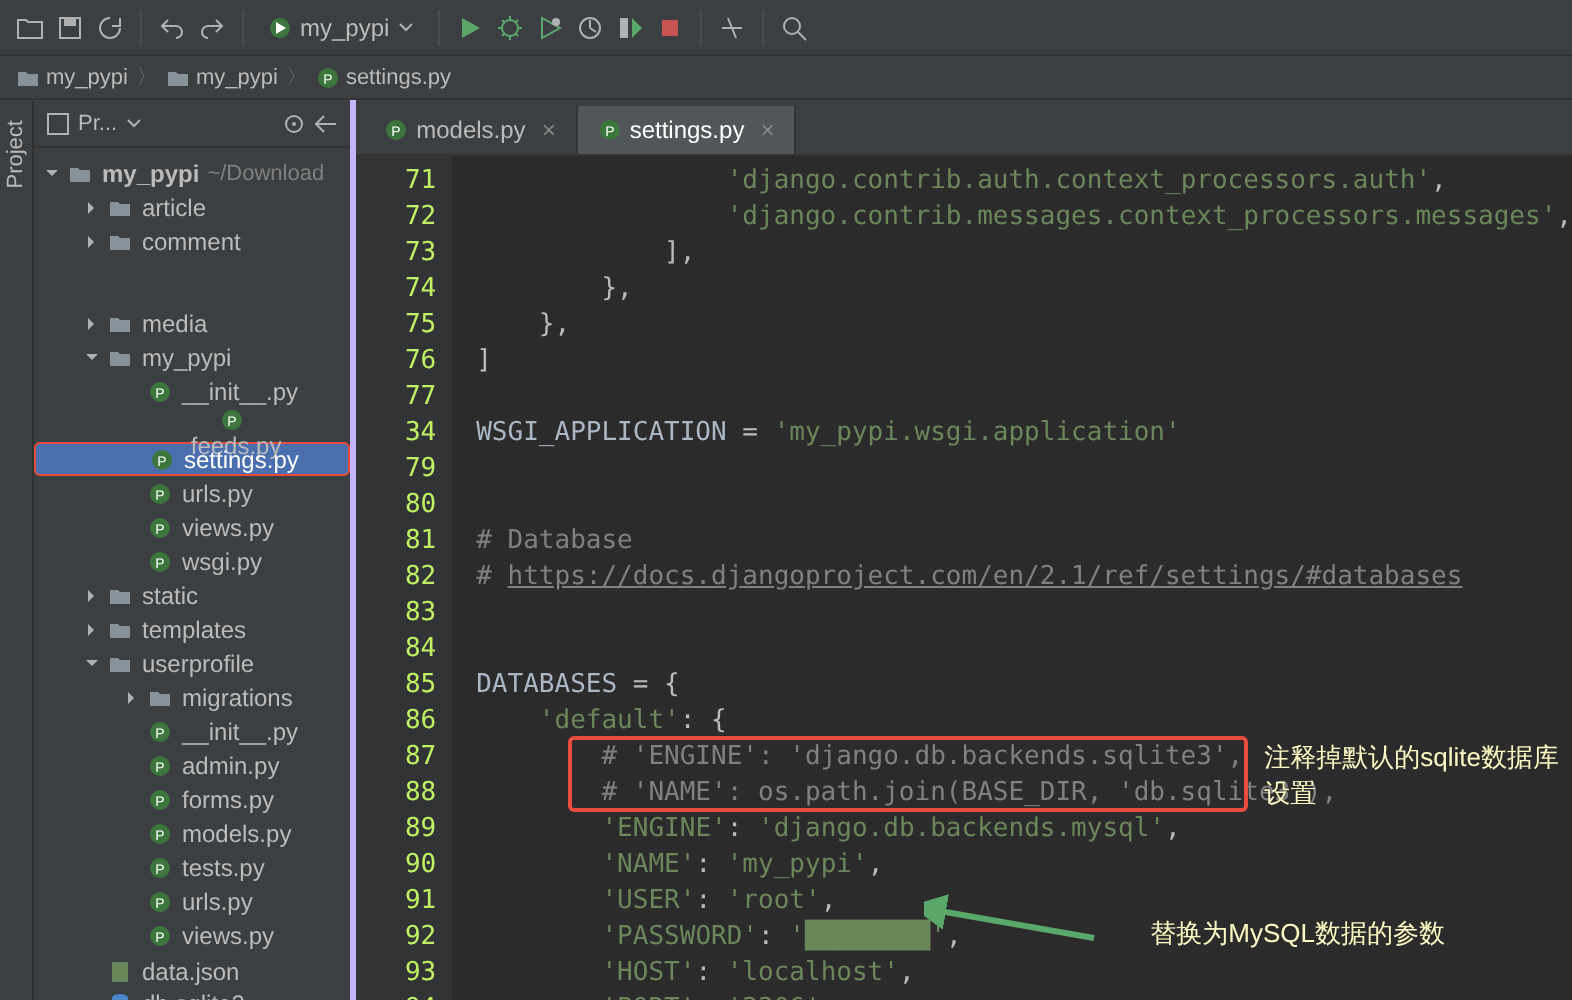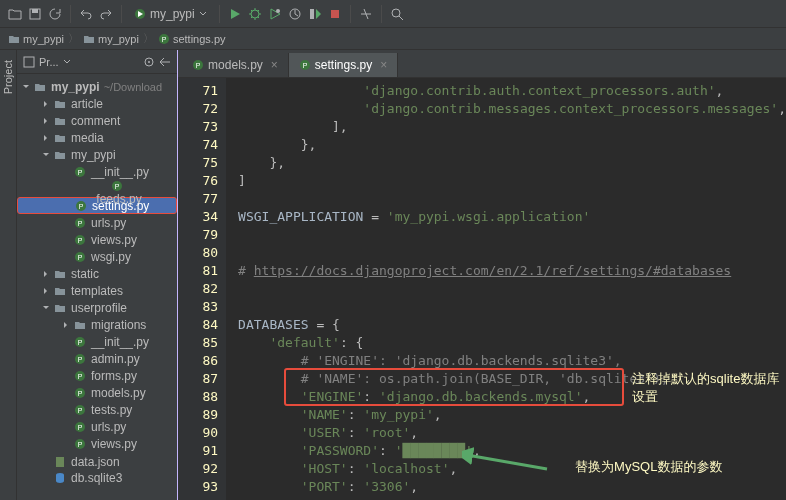--- a/index.html
+++ b/index.html
@@ -7,37 +7,37 @@
 .toolbar { height: 28px; background: #3c3f41; border-bottom: 1px solid #323232; display: flex; align-items: center; padding: 0 6px; gap: 2px; }
 .tb-icon { width: 18px; height: 18px; display: flex; align-items: center; justify-content: center; cursor: pointer; color: #afb1b3; }
 .tb-sep { width: 1px; height: 18px; background: #4b4b4b; margin: 0 4px; }
 .run-config { display: flex; align-items: center; gap: 4px; padding: 0 6px; }
 .breadcrumb { height: 22px; background: #3c3f41; border-bottom: 1px solid #323232; display: flex; align-items: center; padding: 0 8px; gap: 4px; font-size: 11px; }
 .breadcrumb .bc-item { display: flex; align-items: center; gap: 3px; color: #bbbbbb; }
 .breadcrumb .bc-sep { color: #666; }
 .main { display: flex; height: calc(100% - 50px); }
 .left-strip { width: 20px; background: #3c3f41; border-right: 1px solid #323232; display: flex; flex-direction: column; align-items: center; padding-top: 4px; }
 .vertical-tab { writing-mode: vertical-lr; transform: rotate(180deg); font-size: 11px; padding: 6px 2px; color: #bbbbbb; cursor: pointer; }
-.sidebar { width: 200px; background: #3c3f41; border-right: 1px solid #c4b5fd; display: flex; flex-direction: column; }
+.sidebar { width: 200px; background: #3c3f41; border-right: 3px solid #c4b5fd; display: flex; flex-direction: column; }
 .sidebar-header { height: 24px; display: flex; align-items: center; padding: 0 6px; gap: 4px; border-bottom: 1px solid #323232; font-size: 11px; }
 .sidebar-header .dropdown-icon { margin-left: auto; }
 .tree { flex: 1; overflow-y: auto; padding: 4px 0; font-size: 12px; }
 .tree-item { display: flex; align-items: center; height: 17px; padding-left: 4px; cursor: pointer; white-space: nowrap; }
 .tree-item.selected { background: #4b6eaf; color: #fff; border: 1px solid #e74c3c; border-radius: 3px; }
 .tree-item .arrow { width: 10px; height: 10px; display: inline-flex; align-items: center; justify-content: center; margin-right: 2px; }
 .tree-item .icon { width: 14px; height: 14px; margin-right: 4px; display: inline-flex; align-items: center; justify-content: center; }
 .tree-item .label { color: inherit; }
 .tree-item .suffix { color: #808080; margin-left: 4px; font-size: 11px; }
 .editor-area { flex: 1; display: flex; flex-direction: column; background: #2b2b2b; }
 .tabs { height: 28px; display: flex; align-items: flex-end; background: #3c3f41; border-bottom: 1px solid #323232; padding-left: 4px; }
 .tab { height: 24px; padding: 0 10px; display: flex; align-items: center; gap: 4px; background: #3c3f41; color: #bbbbbb; cursor: pointer; font-size: 12px; border-right: 1px solid #323232; }
 .tab.active { background: #515658; color: #fff; }
 .tab .close { margin-left: 4px; color: #888; }
 .code { flex: 1; display: flex; overflow: auto; font-family: "Consolas", "Monaco", monospace; font-size: 13px; position: relative; }
-.gutter { width: 48px; background: #313335; color: #fef9c3; text-align: right; padding: 4px 8px 4px 0; line-height: 18px; flex-shrink: 0; }
+.gutter { width: 48px; background: #313335; color: #bef264; text-align: right; padding: 4px 8px 4px 0; line-height: 18px; flex-shrink: 0; }
 .gutter .ln { height: 18px; }
 .codebody { flex: 1; padding: 4px 0 4px 12px; line-height: 18px; position: relative; }
 .codebody .line { height: 18px; white-space: pre; }
 .s-str { color: #6a8759; }
 .s-com { color: #808080; }
 .s-url { color: #808080; text-decoration: underline; }
 .s-id { color: #a9b7c6; }
 .annot-box { position: absolute; border: 2px solid #e74c3c; border-radius: 3px; }
 .annot-text { position: absolute; color: #fef9c3; font-size: 13px; font-family: Arial, sans-serif; }
 .arrow-svg { position: absolute; }
@@ -218,21 +218,21 @@
                 <path d="M2 1l3 3-3 3" fill="#afb1b3"></path>
               </svg>
             </span>
             <span class="icon">
               <svg width="12" height="12" viewBox="0 0 12 12">
                 <path d="M1 3h4l1 1h5v6H1z" fill="#87939a"></path>
               </svg>
             </span>
             <span class="label">comment</span>
           </div>
-          <div class="tree-item" style="padding-left: 24px;">
+          <div class="tree-item" style="padding-left: 24px; margin-top: 24px;">
             <span class="arrow">
               <svg width="8" height="8" viewBox="0 0 8 8">
                 <path d="M2 1l3 3-3 3" fill="#afb1b3"></path>
               </svg>
             </span>
             <span class="icon">
               <svg width="12" height="12" viewBox="0 0 12 12">
                 <path d="M1 3h4l1 1h5v6H1z" fill="#87939a"></path>
               </svg>
             </span>
@@ -505,20 +505,21 @@
           <div class="line">                <span class="s-str">'django.contrib.auth.context_processors.auth'</span>,</div>
           <div class="line">                <span class="s-str">'django.contrib.messages.context_processors.messages'</span>,</div>
           <div class="line">            ],</div>
           <div class="line">        },</div>
           <div class="line">    },</div>
           <div class="line">]</div>
           <div class="line">&nbsp;</div>
           <div class="line"><span class="s-id">WSGI_APPLICATION</span> = <span class="s-str">'my_pypi.wsgi.application'</span></div>
           <div class="line">&nbsp;</div>
           <div class="line">&nbsp;</div>
+          <div class="line"><span class="s-com"># Database</span></div>
           <div class="line"><span class="s-com"># </span><span class="s-url">https://docs.djangoproject.com/en/2.1/ref/settings/#databases</span></div>
           <div class="line">&nbsp;</div>
           <div class="line">&nbsp;</div>
           <div class="line"><span class="s-id">DATABASES</span> = {</div>
           <div class="line">    <span class="s-str">'default'</span>: {</div>
           <div class="line"><span class="s-com">        # 'ENGINE': 'django.db.backends.sqlite3',</span></div>
           <div class="line"><span class="s-com">        # 'NAME': os.path.join(BASE_DIR, 'db.sqlite3'),</span></div>
           <div class="line">        <span class="s-str">'ENGINE'</span>: <span class="s-str">'django.db.backends.mysql'</span>,</div>
           <div class="line">        <span class="s-str">'NAME'</span>: <span class="s-str">'my_pypi'</span>,</div>
           <div class="line">        <span class="s-str">'USER'</span>: <span class="s-str">'root'</span>,</div>

